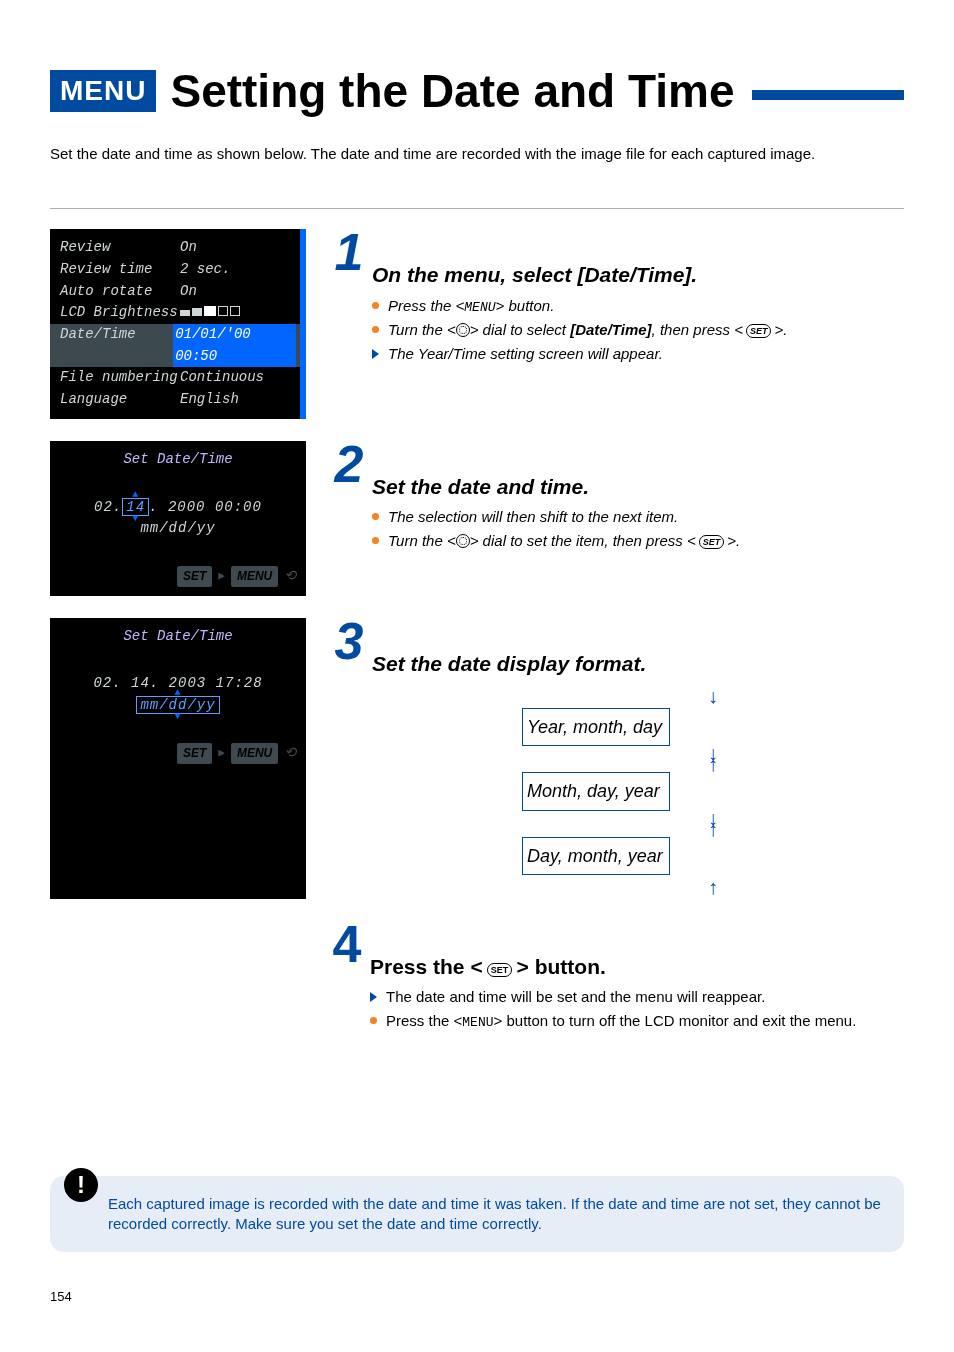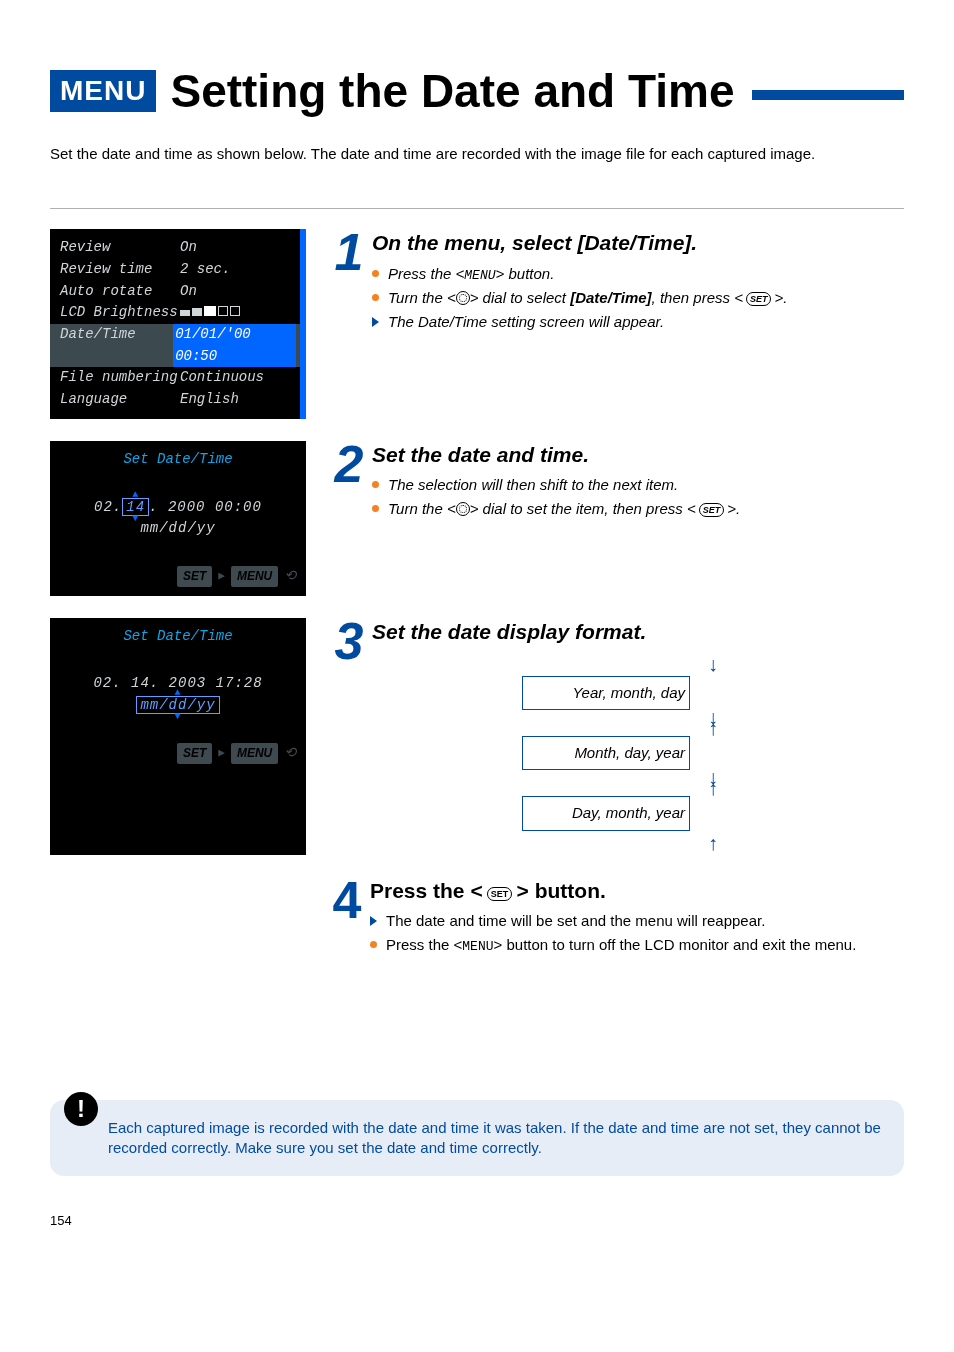--- a/index.html
+++ b/index.html
@@ -42,44 +42,44 @@
   .lcd .label { width:120px; }
   .lcd .hi-row { background:#3c4a50; margin:0 -10px; padding:0 10px; display:flex;}
   .lcd .hi-val { background:#0066ff; color:#fff; padding:0 2px;}
   .lcd .bright-bars span{display:inline-block;height:10px;margin-right:2px;}
   .lcd .bar-f{background:#d0d6d8;width:10px;}
   .lcd .bar-e{border:1px solid #d0d6d8;width:10px;height:10px;}
   .lcd .cur{background:#fff;width:12px;height:12px;}
   .lcd-side{position:absolute;right:0;top:0;bottom:0;width:6px;background:#0066ff;}
   .lcd2 { text-align:center; }
   .lcd2 .setline{margin-top:26px;margin-bottom:26px;letter-spacing:1px;}
-  .lcd2 .lbl{color:#0ea5e9;margin-bottom:18px;}
+  .lcd2 .lbl{color:#c4b5fd;margin-bottom:18px;}
   .lcd2 .boxnum{border:1px solid #5fa0ff;color:#5fa0ff;padding:0 3px;position:relative;}
   .lcd2 .boxnum .up,.lcd2 .boxnum .dn{position:absolute;left:50%;transform:translateX(-50%);color:#0066ff;font-size:10px;}
   .lcd2 .boxnum .up{top:-12px;}
   .lcd2 .boxnum .dn{bottom:-12px;}
   .lcd2 .footer{display:flex;justify-content:flex-end;gap:6px;align-items:center;}
   .lcd2 .tag{background:#3f4a50;color:#000;font-weight:bold;font-family:Arial;font-size:12px;padding:1px 6px;border-radius:2px;}
   .lcd2 .tri{color:#3f4a50;font-size:11px;}
   .lcd2 .undo{color:#3f4a50;font-size:14px;}
   .right-col { flex:1; }
   .step-row{display:flex;gap:6px;}
   .step-num{font-size:52px;font-weight:bold;color:#004a9f;line-height:0.9;width:34px;flex:0 0 34px;text-align:center;}
   .step-body{flex:1;}
-  .step-title{font-size:21px;font-weight:bold;margin-bottom:6px;}
+  .step-title{font-size:21px;font-weight:bold;margin-bottom:6px;margin-top:32px;}
   ul.bullets{list-style:none;padding:0;}
   ul.bullets li{position:relative;padding-left:16px;margin-bottom:4px;}
   .b-dot::before{content:"";position:absolute;left:0;top:6px;width:7px;height:7px;background:#f58220;border-radius:50%;}
   .b-tri::before{content:"";position:absolute;left:0;top:5px;width:0;height:0;border-top:5px solid transparent;border-bottom:5px solid transparent;border-left:7px solid #004a9f;}
   .inline-menu{font-family:"Courier New",monospace;font-size:13px;}
   .inline-dial{display:inline-block;width:14px;height:14px;border:1.5px solid #000;border-radius:50%;vertical-align:-2px;position:relative;}
   .inline-dial::before{content:"";position:absolute;inset:2px;border:1px dotted #000;border-radius:50%;}
   .inline-set{display:inline-block;border:1.5px solid #000;border-radius:9px;font-size:9px;font-weight:bold;padding:0 3px;vertical-align:1px;line-height:12px;}
   .format-block{margin-left:150px;margin-top:8px;}
-  .format-box{border:1px solid #004a9f;text-align:right;width:168px;padding:6px 4px;font-size:15px;}
+  .format-box{border:1px solid #004a9f;text-align:left;width:148px;padding:6px 4px;font-size:18px;}
   .format-arrow{color:#004a9f;text-align:center;font-size:20px;line-height:1;margin:2px 0;}
   .dbl{display:flex;flex-direction:column;align-items:center;line-height:0.55;}
   .step4-wrap{display:flex;gap:6px;margin-top:20px;margin-left:280px;}
   .note-box{
     background:#e6edf7;
     border-radius:14px;
     padding:18px 22px 18px 58px;
     position:relative;
     margin-top:140px;
     color:#004a9f;
@@ -140,21 +140,21 @@
       </div>
   </div>
   <div class="right-col">
     <div class="step-row">
       <div class="step-num">1</div>
       <div class="step-body">
         <div class="step-title">On the menu, select [Date/Time].</div>
         <ul class="bullets">
           <li class="b-dot"><span>Press the &lt;</span><span class="inline-menu">MENU</span><span>&gt; button.</span></li>
           <li class="b-dot"><span>Turn the &lt;</span><span class="inline-dial"></span><span>&gt; dial to select </span><b>[Date/Time]</b><span>, then press &lt; </span><span class="inline-set">SET</span><span> &gt;.</span></li>
-          <li class="b-tri">The Date/Time setting screen will appear.</li>
+          <li class="b-tri">The Year/Time setting screen will appear.</li>
         </ul>
       </div>
     </div>
   </div>
 </div>
 
 <div class="two-col">
   <div class="lcd2">
     <div class="lbl">Set Date/Time</div>
     <div class="setline">

